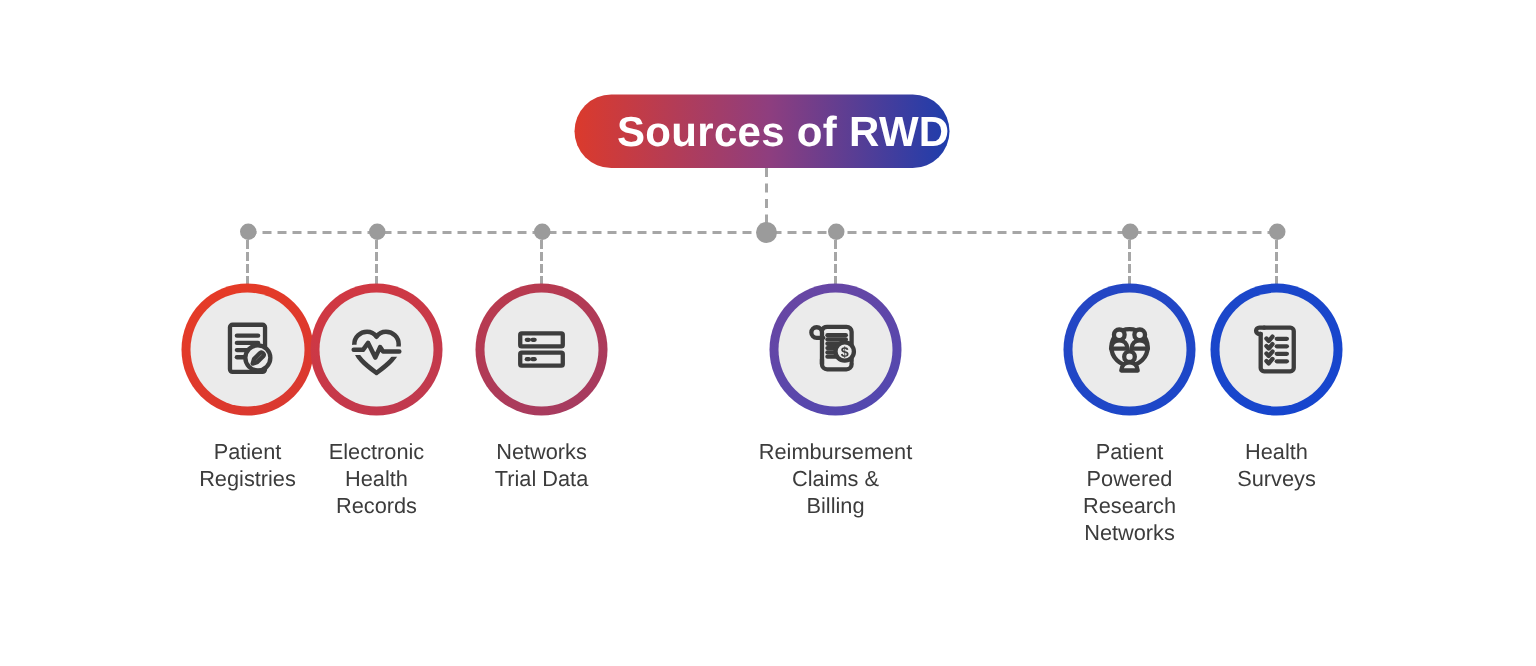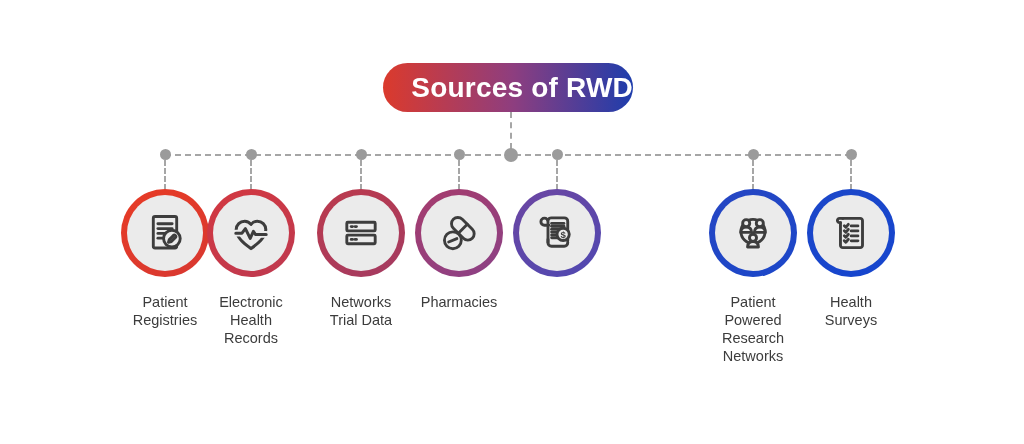--- a/index.html
+++ b/index.html
@@ -145,37 +145,20 @@
           <line class="s" x1="8.9" y1="8.65" x2="9.6" y2="8.65"></line>
           <line class="s" x1="6.9" y1="15.35" x2="7.6" y2="15.35"></line>
           <line class="s" x1="8.9" y1="15.35" x2="9.6" y2="15.35"></line>
         </svg>
       </div>
     </div>
     <div class="node-label">Networks
 Trial Data</div>
   </div>
 
-  <div class="node" style="left: 384px; --ring-from: #A63C6D; --ring-to: #8B4186;">
-    <span class="dot"></span>
-    <span class="stem"></span>
-    <div class="ring">
-      <div class="ring-inner">
-        <svg class="icon" width="46" height="46" viewBox="0 0 24 24">
-          <g transform="rotate(45 14 9.8)">
-            <rect class="s" x="7" y="6.5" width="14" height="6.6" rx="3.3"></rect>
-            <line class="s" x1="14" y1="6.5" x2="14" y2="13.1"></line>
-          </g>
-          <circle class="m" cx="8.8" cy="15.8" r="4.4"></circle>
-          <line class="s" x1="6.6" y1="16.7" x2="10.9" y2="14.9"></line>
-        </svg>
-      </div>
-    </div>
-    <div class="node-label">Pharmacies</div>
-  </div>
 
   <div class="node" style="left: 482px; --ring-from: #6C46A2; --ring-to: #4F48B1;">
     <span class="dot"></span>
     <span class="stem"></span>
     <div class="ring">
       <div class="ring-inner">
         <svg class="icon" width="46" height="46" viewBox="0 0 24 24">
           <path class="s" d="M7.3 17 V6.1 a1.85 1.85 0 1 0 -3.7 0 c0 1.02 0.83 1.85 1.85 1.85 h2.3"></path>
           <path class="s" d="M7.3 5.3 c0.25 -0.72 0.93 -1.2 1.75 -1.2 h6.8 a1.75 1.75 0 0 1 1.75 1.75 V16.1"></path>
           <path class="s" d="M7.3 15.4 v1.7 a1.8 1.8 0 0 0 1.8 1.8 h6.7 a1.8 1.8 0 0 0 1.8 -1.8 v-0.3"></path>
@@ -183,20 +166,23 @@
           <line class="s" x1="9.2" y1="8.5" x2="15.6" y2="8.5"></line>
           <line class="s" x1="9.2" y1="10" x2="15.6" y2="10"></line>
           <line class="s" x1="9.2" y1="11.5" x2="15.6" y2="11.5"></line>
           <line class="s" x1="9.2" y1="13" x2="15.6" y2="13"></line>
           <line class="s" x1="9.2" y1="14.5" x2="15.6" y2="14.5"></line>
           <circle class="m" cx="15.2" cy="12.7" r="3.2"></circle>
           <text class="t" x="15.2" y="14.45" text-anchor="middle">$</text>
         </svg>
       </div>
     </div>
+    <div class="node-label">Reimbursement
+Claims &amp;
+Billing</div>
   </div>
 
 
   <div class="node" style="left: 678px; --ring-from: #2646C3; --ring-to: #1B47C9;">
     <span class="dot"></span>
     <span class="stem"></span>
     <div class="ring">
       <div class="ring-inner">
         <svg class="icon" width="46" height="46" viewBox="0 0 24 24">
           <circle class="s" cx="12" cy="11.2" r="6.3"></circle>

